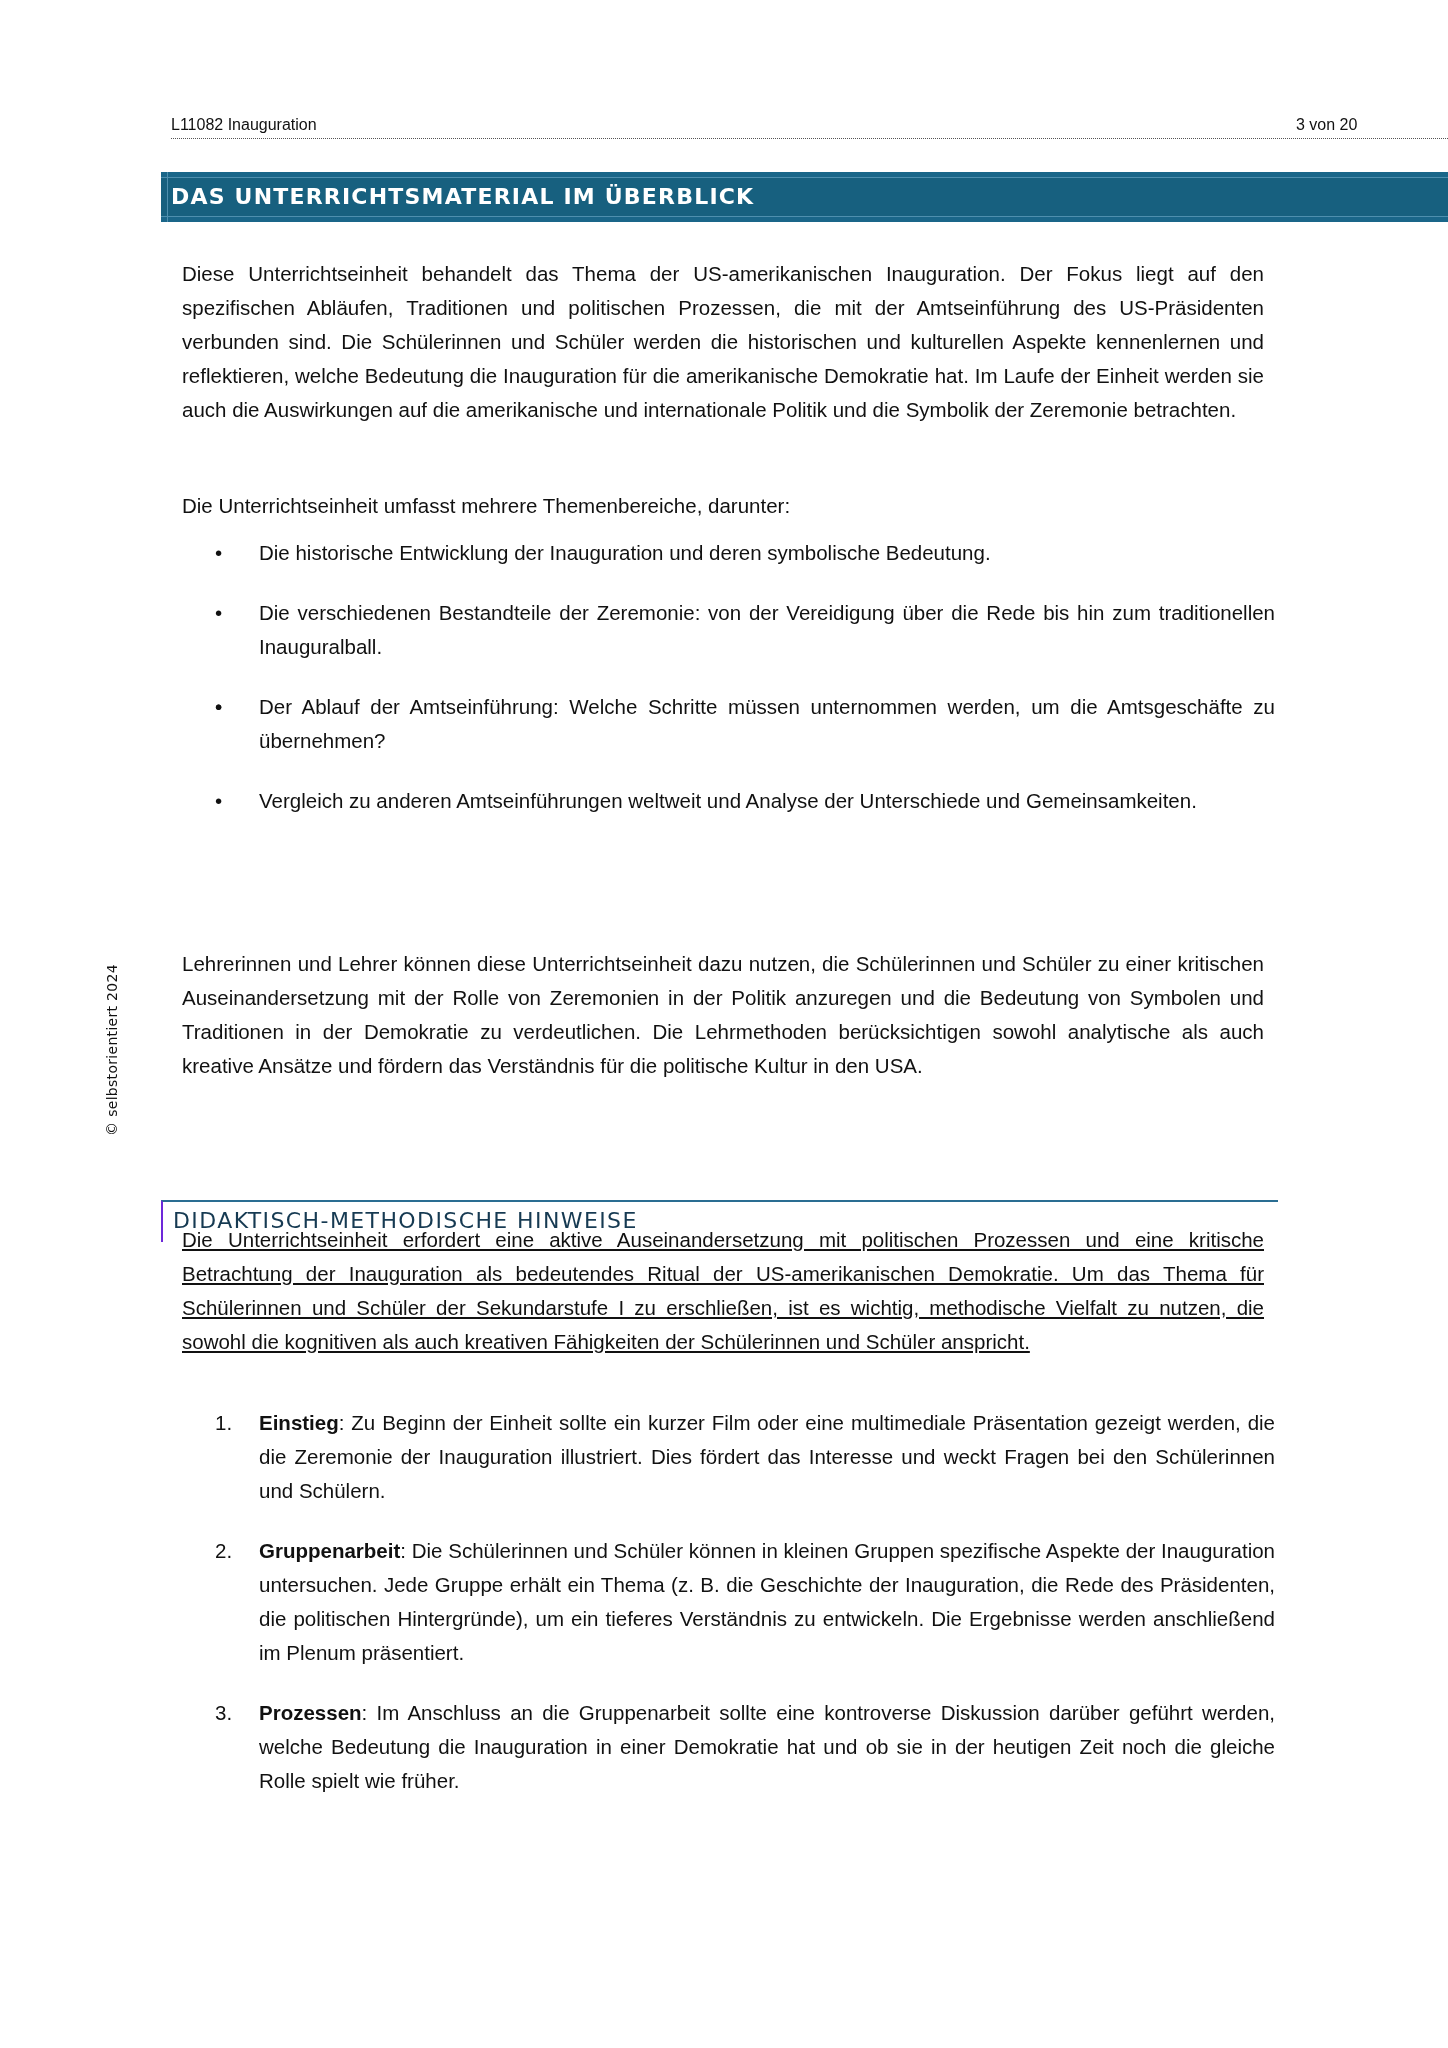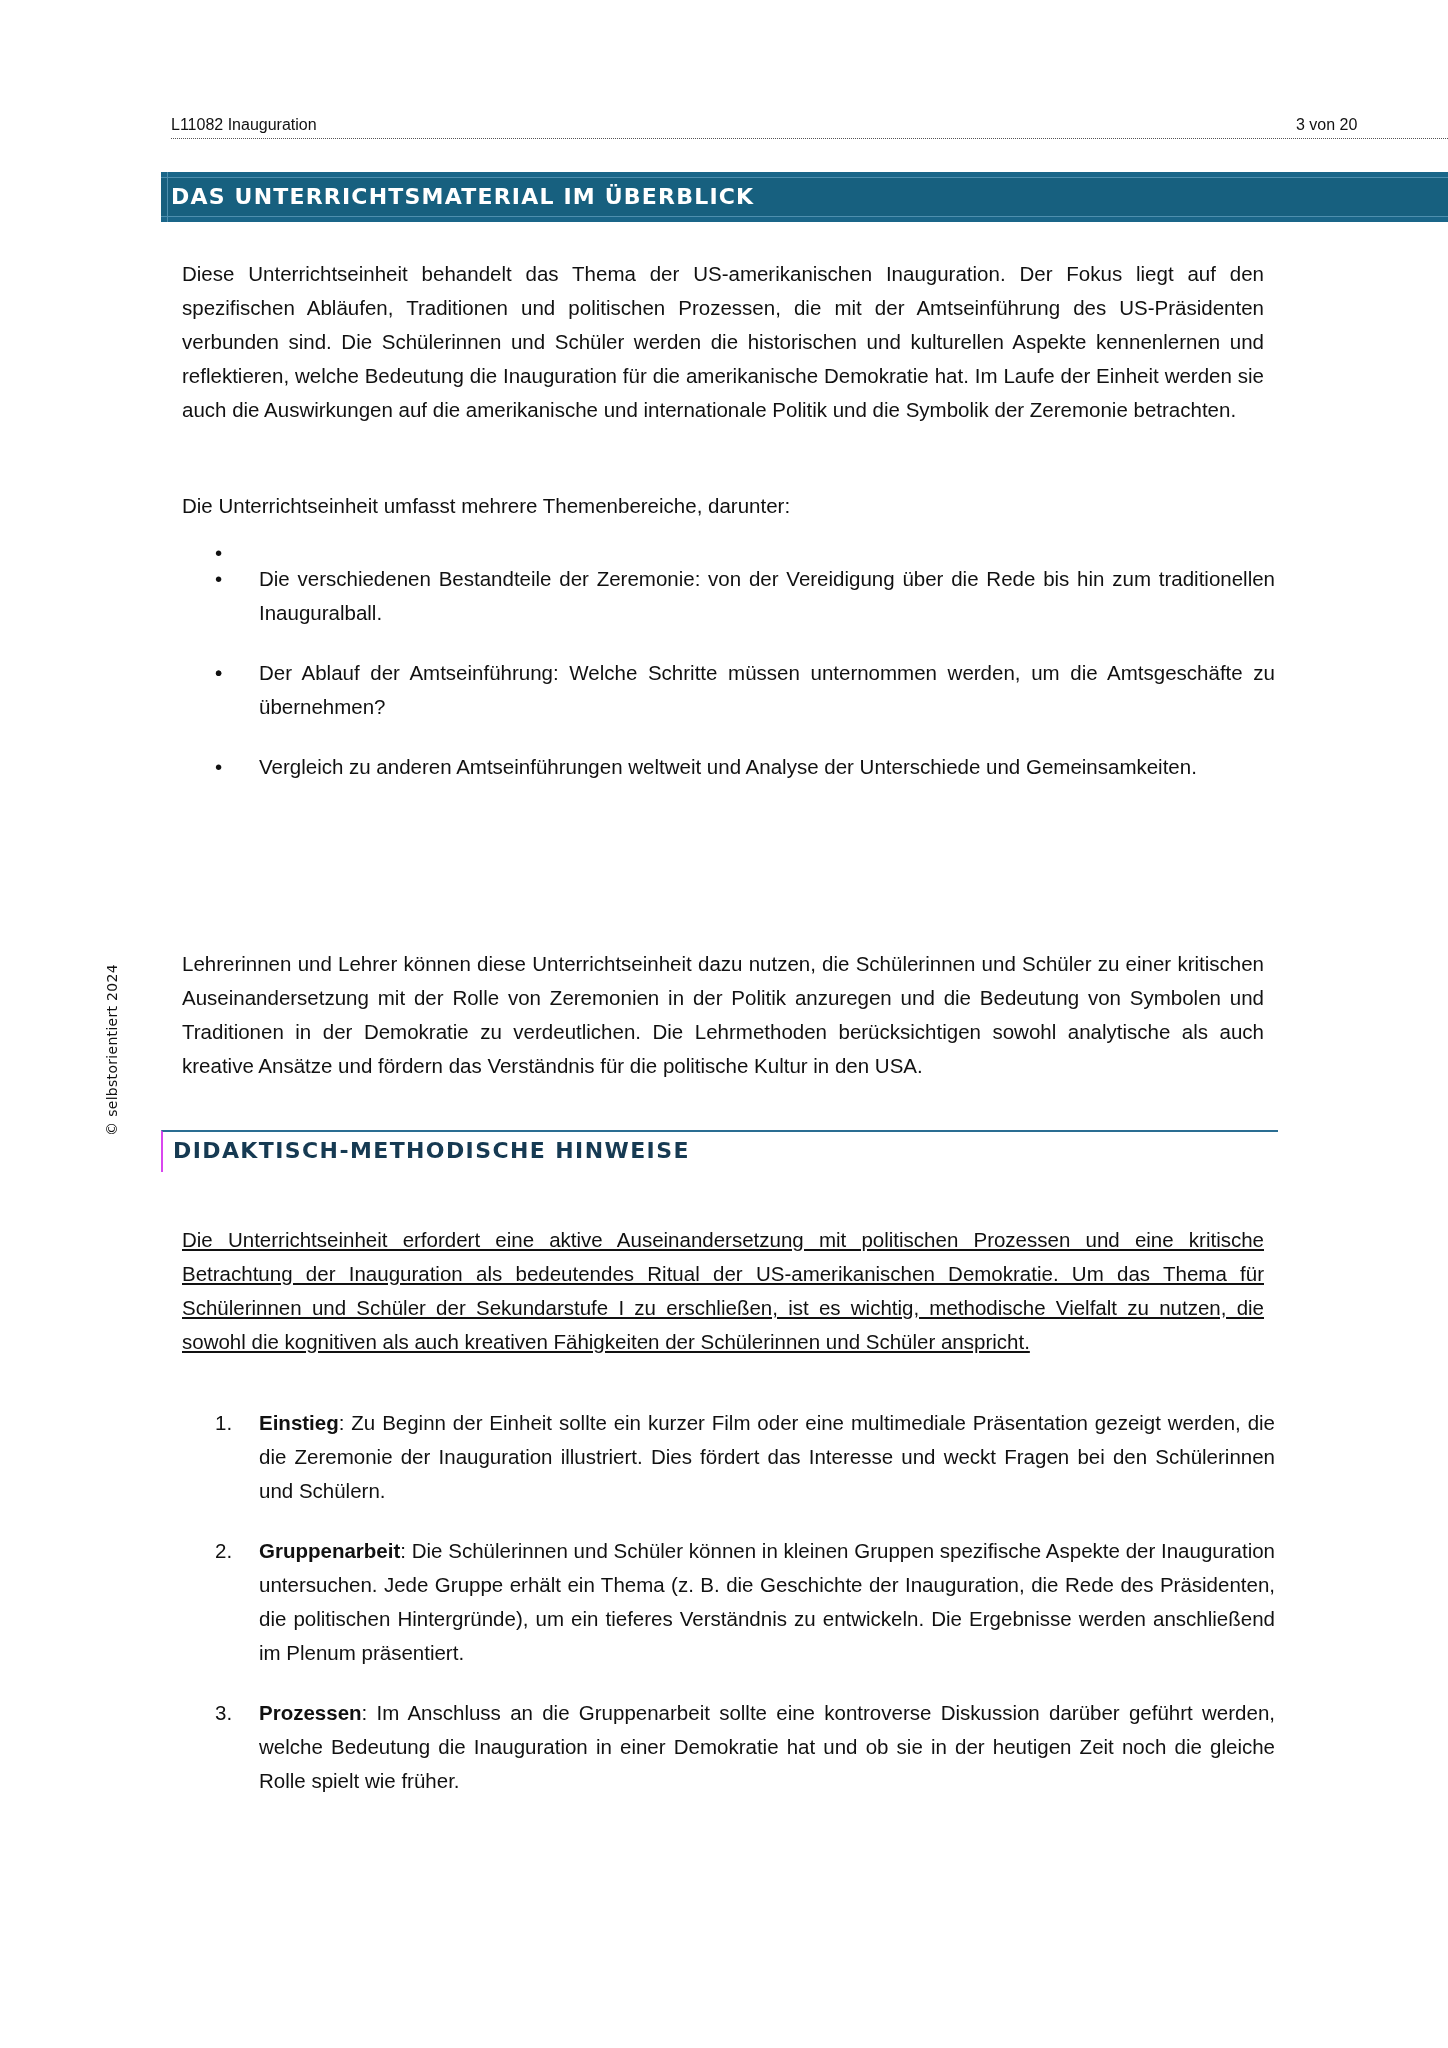--- a/index.html
+++ b/index.html
@@ -55,22 +55,22 @@
     .bullet-list li { position: relative; padding-left: 88px; margin-bottom: 26px; text-align: justify; }
     .bullet-list li .bullet { position: absolute; left: 44px; top: 0; }
 
     .num-list { position: absolute; left: 171px; width: 1104px; top: 1406px; margin: 0; padding: 0; list-style: none;
       font-family: "Liberation Sans", sans-serif; font-size: 20.5px; line-height: 34px; }
     .num-list li { position: relative; padding-left: 88px; margin-bottom: 26px; text-align: justify; }
     .num-list li .num { position: absolute; left: 44px; top: 0; }
     .num-list li .term { font-weight: bold; }
 
     .section2 {
-      position: absolute; left: 161px; top: 1130px; width: 1117px; height: 42px;
-      border-top: 2px solid #2a6d92; border-left: 2px solid #d946ef; box-sizing: border-box; font-weight: bold;
+      position: absolute; left: 161px; top: 1200px; width: 1117px; height: 42px;
+      border-top: 2px solid #2a6d92; border-left: 2px solid #6d28d9; box-sizing: border-box;
     }
     .section2-title {
       position: absolute; left: 10px; top: 6px; color: #163a52;
       font-family: "DejaVu Sans", sans-serif; font-size: 22px; letter-spacing: 1.4px;
     }
   </style>
 </head>
 <body>
 
 <div class="page-header">
@@ -86,21 +86,21 @@
 
 <div class="content" id="para1">
   <p>Diese Unterrichtseinheit behandelt das Thema der US-amerikanischen Inauguration. Der Fokus liegt auf den spezifischen Abläufen, Traditionen und politischen Prozessen, die mit der Amtseinführung des US-Präsidenten verbunden sind. Die Schülerinnen und Schüler werden die historischen und kulturellen Aspekte kennenlernen und reflektieren, welche Bedeutung die Inauguration für die amerikanische Demokratie hat. Im Laufe der Einheit werden sie auch die Auswirkungen auf die amerikanische und internationale Politik und die Symbolik der Zeremonie betrachten.</p>
 </div>
 
 <div class="content" id="para2">
   <p>Die Unterrichtseinheit umfasst mehrere Themenbereiche, darunter:</p>
 </div>
 
 <ul class="bullet-list">
-  <li><span class="bullet">•</span></li>
+  <li><span class="bullet">•</span><span>Die historische Entwicklung der Inauguration und deren symbolische Bedeutung.</span></li>
   <li><span class="bullet">•</span><span>Die verschiedenen Bestandteile der Zeremonie: von der Vereidigung über die Rede bis hin zum traditionellen Inauguralball.</span></li>
   <li><span class="bullet">•</span></li>
   <li><span class="bullet">•</span><span>Der Ablauf der Amtseinführung: Welche Schritte müssen unternommen werden, um die Amtsgeschäfte zu übernehmen?</span></li>
   <li><span class="bullet">•</span><span>Vergleich zu anderen Amtseinführungen weltweit und Analyse der Unterschiede und Gemeinsamkeiten.</span></li>
 </ul>
 
 <div class="content" id="para-teacher">
   <p>Lehrerinnen und Lehrer können diese Unterrichtseinheit dazu nutzen, die Schülerinnen und Schüler zu einer kritischen Auseinandersetzung mit der Rolle von Zeremonien in der Politik anzuregen und die Bedeutung von Symbolen und Traditionen in der Demokratie zu verdeutlichen. Die Lehrmethoden berücksichtigen sowohl analytische als auch kreative Ansätze und fördern das Verständnis für die politische Kultur in den USA.</p>
 </div>
 

